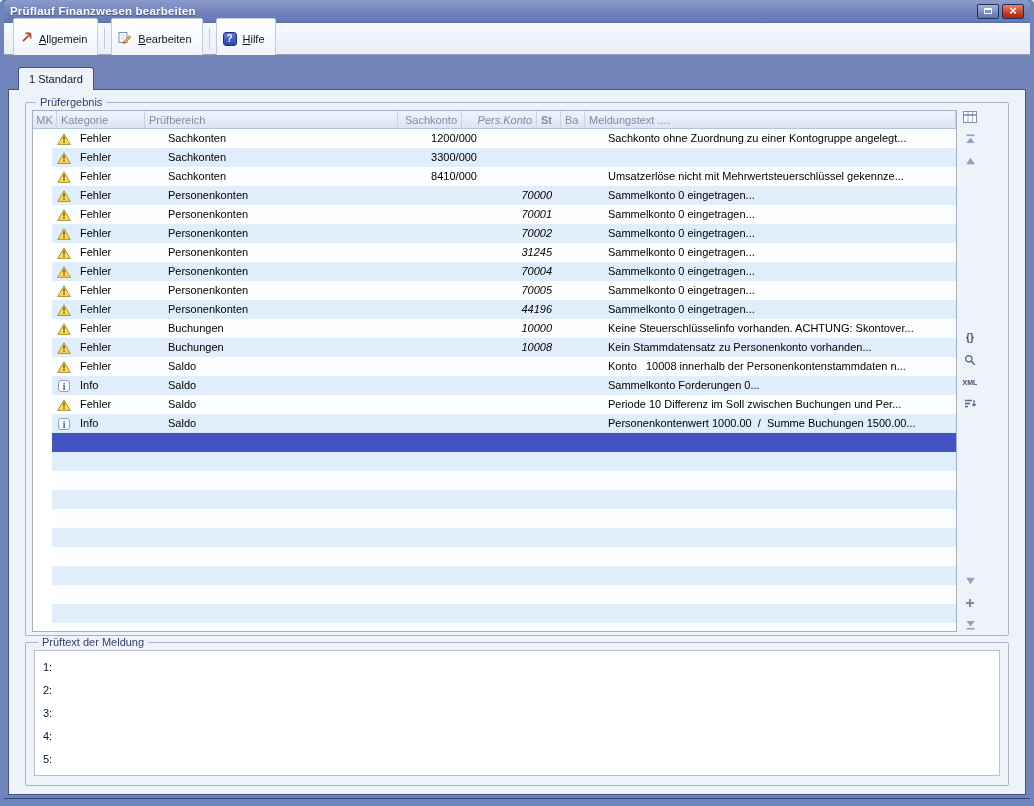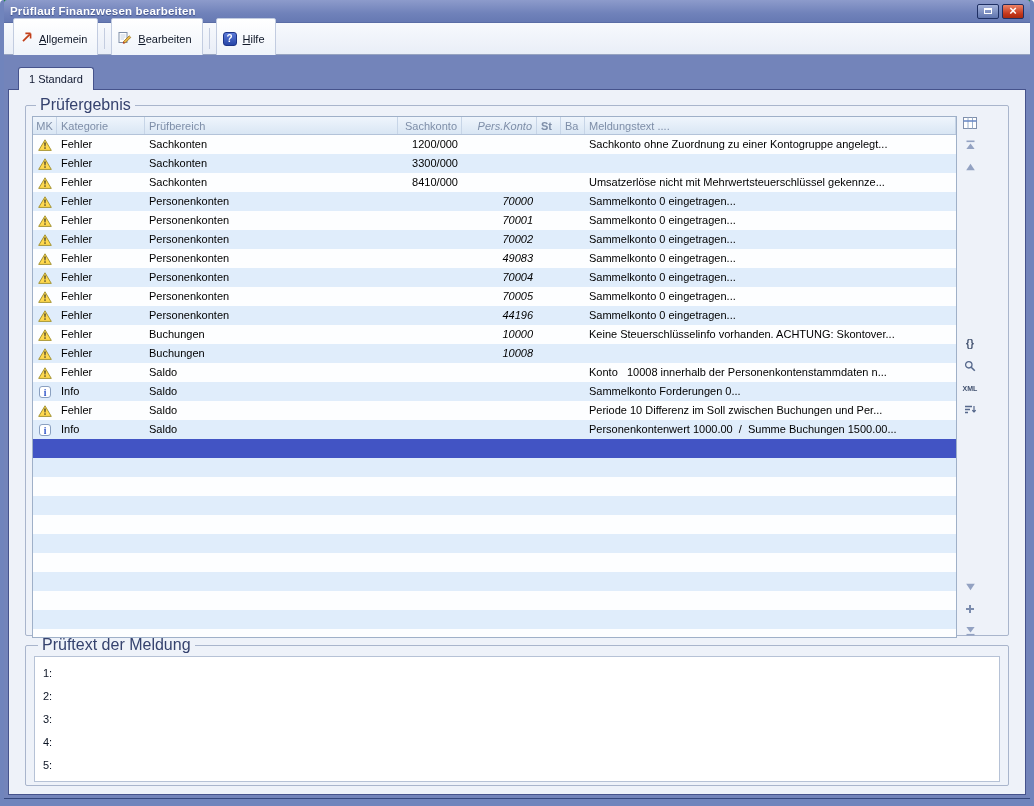--- a/index.html
+++ b/index.html
@@ -53,30 +53,30 @@
     background:#eef2f9; border:1px solid #46538c; border-bottom:none; border-radius:3px 3px 0 0;
     display:flex; align-items:center; padding:0 10px; color:#101830;
   }
   .panel {
     position:absolute; left:4px; right:4px; top:34px; bottom:4px;
     background:#eef2f9; border:1px solid #46538c; padding-top:6px;
   }
 
   
   fieldset.group { border:1px solid #a9b5cc; border-radius:2px; margin:0 16px; background:#eef2f9; }
-  fieldset.group legend { color:#35426e; padding:0 4px; margin-left:4px; font-size:16px; }
+  fieldset.group legend { color:#35426e; padding:0 4px; margin-left:4px; font-size:11px; }
   .group-results { height:540px; padding:2px 6px 6px 6px; }
   .group-pruef { height:150px; margin-top:10px; padding:2px 8px 8px 8px; }
 
   
   .results-body { display:flex; align-items:flex-start; }
   .grid { width:925px; border:1px solid #9fb0c8; background:#fff; }
   .grid-header { display:flex; height:18px; background:linear-gradient(180deg,#eff5fc,#d9e6f4); border-bottom:1px solid #b3c3d9; color:#7e8ea8; }
   .grid-header .cell { border-right:1px solid #c7d5e7; display:flex; align-items:center; padding:0 4px; overflow:hidden; white-space:nowrap; }
-  .grid-body { height:502px; overflow:hidden; background:#fff; }
+  .grid-body { height:502px; overflow:hidden; background:#fff;margin-left:19px; }
   .grid-row { display:flex; height:19px; line-height:19px; background:#fdfeff; }
   .grid-row.alt { background:#e0edfb; }
   .grid-row.selected { background:#4254c4; }
   .cell { overflow:hidden; white-space:nowrap; padding:0 4px; }
   .c-mk          { flex:0 0 24px; display:flex; align-items:center; justify-content:center; padding:0; }
   .c-kategorie   { flex:0 0 88px; }
   .c-pruefbereich{ flex:0 0 253px; }
   .c-sachkonto   { flex:0 0 64px; text-align:right; justify-content:flex-end; }
   .c-perskonto   { flex:0 0 75px; text-align:right; justify-content:flex-end;font-style:italic; }
   .c-st          { flex:0 0 24px;font-weight:bold; }
@@ -255,21 +255,21 @@
                   <div class="cell c-mk">
                     <svg width="14" height="12" viewBox="0 0 14 12">
                       <path d="M7 0.8 L13.3 11.4 H0.7 Z" fill="#ffd94e" stroke="#9c8c2a" stroke-width="0.9"></path>
                       <path d="M6.35 3.6 h1.3 l-0.25 3.9 h-0.8 Z" fill="#222"></path>
                       <rect x="6.35" y="8.4" width="1.3" height="1.3" fill="#222"></rect>
                     </svg>
                   </div>
                   <div class="cell c-kategorie">Fehler</div>
                   <div class="cell c-pruefbereich">Personenkonten</div>
                   <div class="cell c-sachkonto"></div>
-                  <div class="cell c-perskonto">49083</div>
+                  <div class="cell c-perskonto">31245</div>
                   <div class="cell c-st"></div>
                   <div class="cell c-ba"></div>
                   <div class="cell c-meldung">Sammelkonto 0 eingetragen...</div>
                 </div>
                 <div class="grid-row alt">
                   <div class="cell c-mk">
                     <svg width="14" height="12" viewBox="0 0 14 12">
                       <path d="M7 0.8 L13.3 11.4 H0.7 Z" fill="#ffd94e" stroke="#9c8c2a" stroke-width="0.9"></path>
                       <path d="M6.35 3.6 h1.3 l-0.25 3.9 h-0.8 Z" fill="#222"></path>
                       <rect x="6.35" y="8.4" width="1.3" height="1.3" fill="#222"></rect>
@@ -338,20 +338,21 @@
                       <path d="M6.35 3.6 h1.3 l-0.25 3.9 h-0.8 Z" fill="#222"></path>
                       <rect x="6.35" y="8.4" width="1.3" height="1.3" fill="#222"></rect>
                     </svg>
                   </div>
                   <div class="cell c-kategorie">Fehler</div>
                   <div class="cell c-pruefbereich">Buchungen</div>
                   <div class="cell c-sachkonto"></div>
                   <div class="cell c-perskonto">10008</div>
                   <div class="cell c-st"></div>
                   <div class="cell c-ba"></div>
+                  <div class="cell c-meldung">Kein Stammdatensatz zu Personenkonto vorhanden...</div>
                 </div>
                 <div class="grid-row">
                   <div class="cell c-mk">
                     <svg width="14" height="12" viewBox="0 0 14 12">
                       <path d="M7 0.8 L13.3 11.4 H0.7 Z" fill="#ffd94e" stroke="#9c8c2a" stroke-width="0.9"></path>
                       <path d="M6.35 3.6 h1.3 l-0.25 3.9 h-0.8 Z" fill="#222"></path>
                       <rect x="6.35" y="8.4" width="1.3" height="1.3" fill="#222"></rect>
                     </svg>
                   </div>
                   <div class="cell c-kategorie">Fehler</div>

